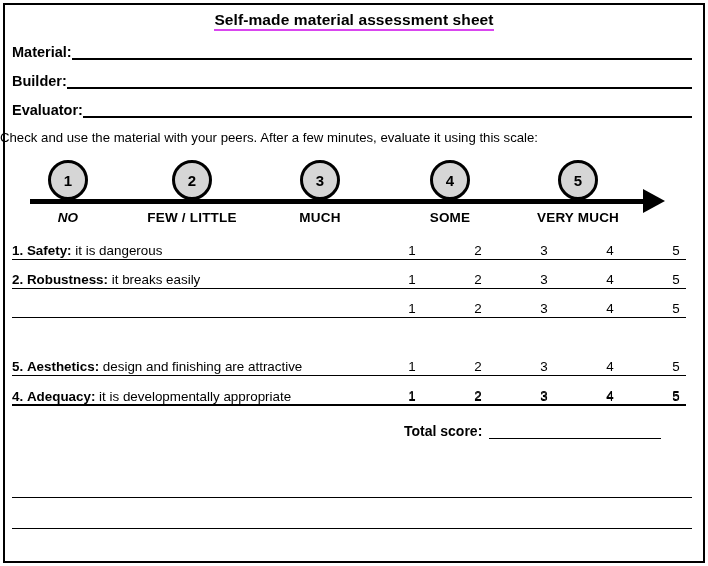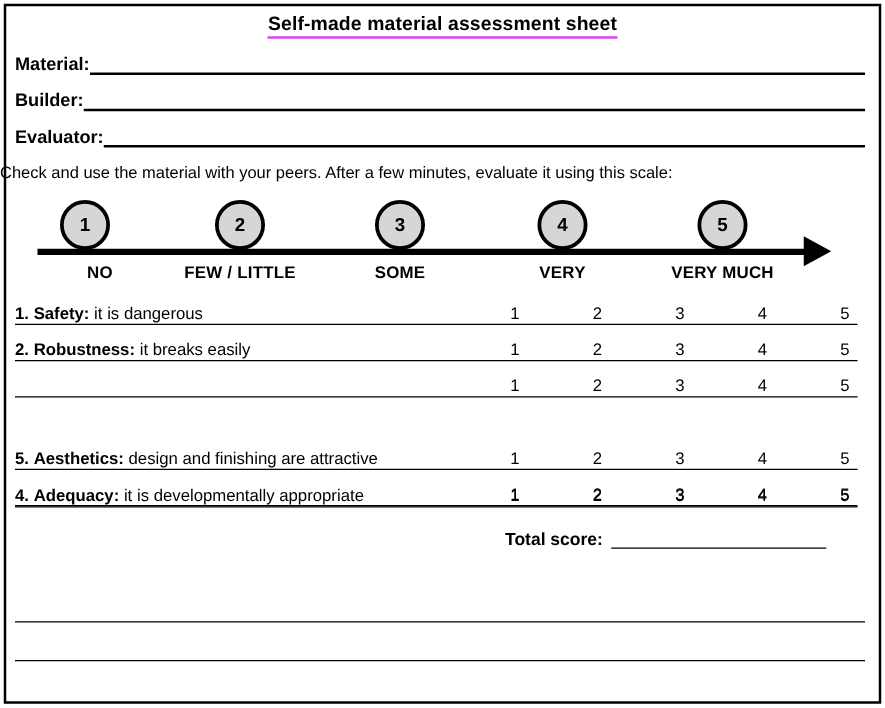--- a/index.html
+++ b/index.html
@@ -255,24 +255,24 @@
     <div class="axis-line"></div>
     <div class="axis-head"></div>
     <div id="scale-bubbles">
         <div class="bubble" style="left: 48px;">1</div>
         <div class="bubble" style="left: 172px;">2</div>
         <div class="bubble" style="left: 300px;">3</div>
         <div class="bubble" style="left: 430px;">4</div>
         <div class="bubble" style="left: 558px;">5</div>
       </div>
     <div id="scale-labels">
-        <div class="scale-label" style="left: 80px;">NO</div>
+        <div class="scale-label" style="left: 68px; font-style: italic;">NO</div>
         <div class="scale-label" style="left: 192px;">FEW / LITTLE</div>
-        <div class="scale-label" style="left: 320px;">SOME</div>
-        <div class="scale-label" style="left: 450px;">VERY</div>
+        <div class="scale-label" style="left: 320px;">MUCH</div>
+        <div class="scale-label" style="left: 450px;">SOME</div>
         <div class="scale-label" style="left: 578px;">VERY MUCH</div>
       </div>
   </div>
 
   <div id="items-container">
       <div class="row" style="top: 238px;">
         <div class="rtext"><b>1.</b> <b>Safety:</b> <span>it is dangerous</span></div>
         <div class="num" style="left: 400px;">1</div>
         <div class="num" style="left: 466px;">2</div>
         <div class="num" style="left: 532px;">3</div>

